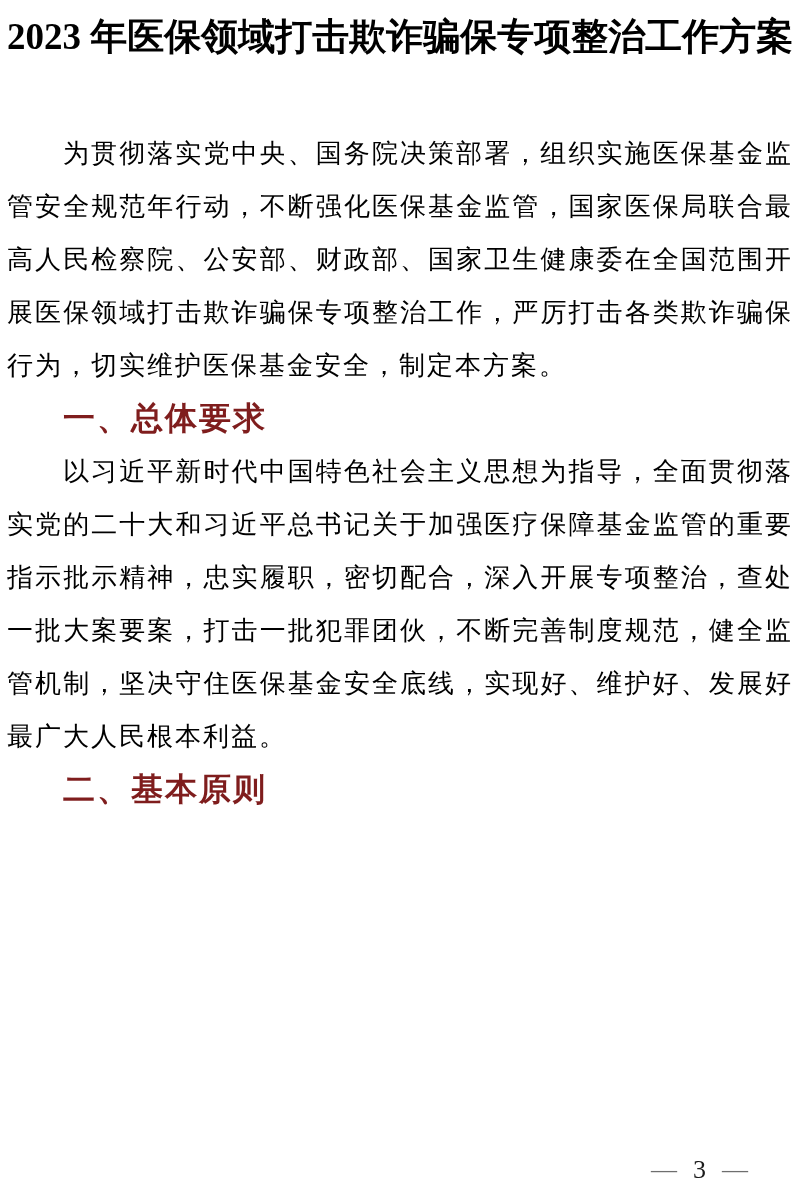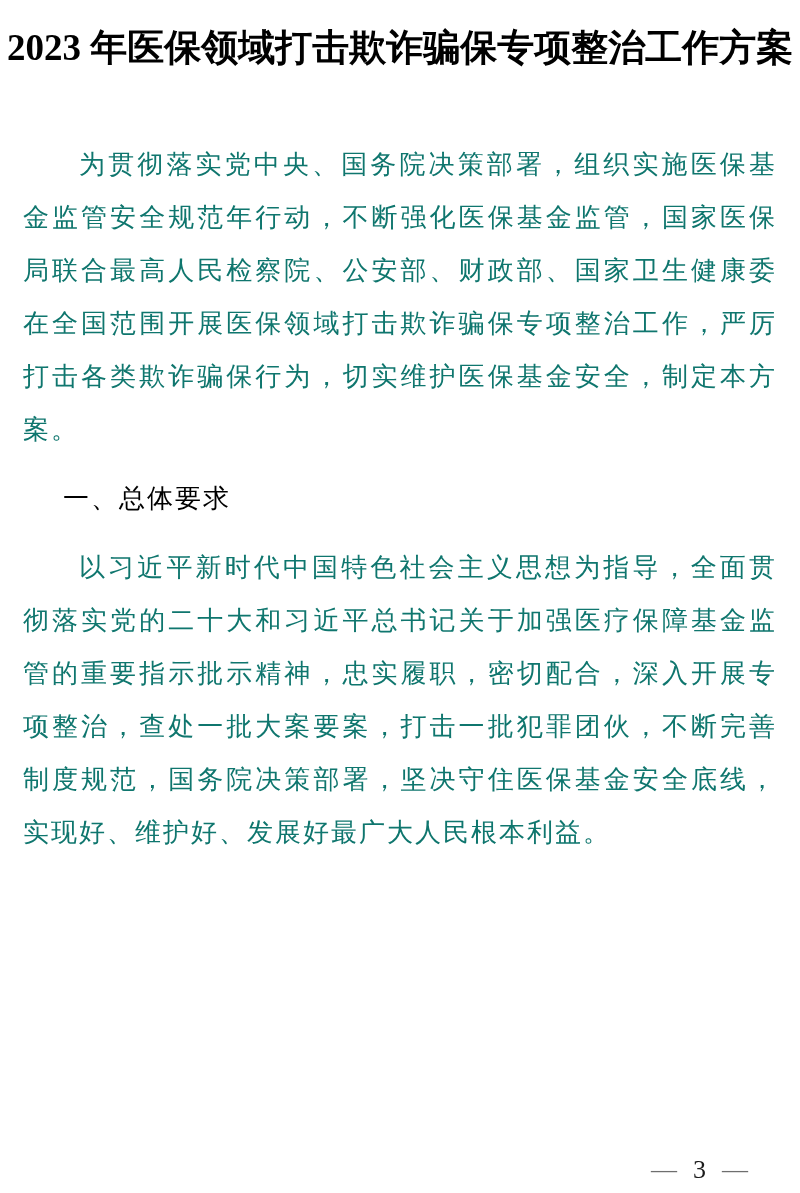--- a/index.html
+++ b/index.html
@@ -12,50 +12,50 @@
   }
   .page {
     position: relative;
     width: 800px;
     height: 1193px;
     background: #ffffff;
     overflow: hidden;
   }
   .doc-title {
     margin: 0;
-    padding-top: 25px;
+    padding-top: 14px;
     text-align: center;
     font-size: 37px;
     line-height: 46px;
     font-weight: bold;
     color: #000000;
     white-space: nowrap;
     letter-spacing: 0px;
     font-family: "Liberation Serif", serif;
   }
   .content {
     margin: 67px 7px 0 7px; 
   }
   .body-para {
-    margin: 16px;
+    margin: 0;
     font-size: 26px;
     line-height: 53px;
     letter-spacing: 2px;
     text-align: justify;
     text-indent: 56px;
-    color: #0f766e;
+    color: #000000;
     font-family: "Liberation Serif", serif;
   }
   .section-heading {
     margin: 0;
-    font-size: 26px;
+    font-size: 32px;
     line-height: 53px;
     letter-spacing: 2px;
-    font-weight: normal;
-    color: #000000;
+    font-weight: bold;
+    color: #7f1d1d;
     text-indent: 56px;
     font-family: "Liberation Sans", sans-serif;
   }
   .page-footer {
     position: absolute;
     right: 52px;
     bottom: 8px;
     display: flex;
     align-items: center;
     gap: 16px;
@@ -77,22 +77,23 @@
 <div class="page">
 
   <h1 class="doc-title">2023 年医保领域打击欺诈骗保专项整治工作方案</h1>
 
   <div class="content">
 
     <p class="body-para">为贯彻落实党中央、国务院决策部署，组织实施医保基金监管安全规范年行动，不断强化医保基金监管，国家医保局联合最高人民检察院、公安部、财政部、国家卫生健康委在全国范围开展医保领域打击欺诈骗保专项整治工作，严厉打击各类欺诈骗保行为，切实维护医保基金安全，制定本方案。</p>
 
     <h2 class="section-heading">一、总体要求</h2>
 
-    <p class="body-para">以习近平新时代中国特色社会主义思想为指导，全面贯彻落实党的二十大和习近平总书记关于加强医疗保障基金监管的重要指示批示精神，忠实履职，密切配合，深入开展专项整治，查处一批大案要案，打击一批犯罪团伙，不断完善制度规范，国务院决策部署，坚决守住医保基金安全底线，实现好、维护好、发展好最广大人民根本利益。</p>
+    <p class="body-para">以习近平新时代中国特色社会主义思想为指导，全面贯彻落实党的二十大和习近平总书记关于加强医疗保障基金监管的重要指示批示精神，忠实履职，密切配合，深入开展专项整治，查处一批大案要案，打击一批犯罪团伙，不断完善制度规范，健全监管机制，坚决守住医保基金安全底线，实现好、维护好、发展好最广大人民根本利益。</p>
 
+    <h2 class="section-heading">二、基本原则</h2>
 
 
 
   </div>
 
   <div class="page-footer">
     <span class="footer-dash">—</span>
     <span class="footer-num">3</span>
     <span class="footer-dash">—</span>
   </div>

